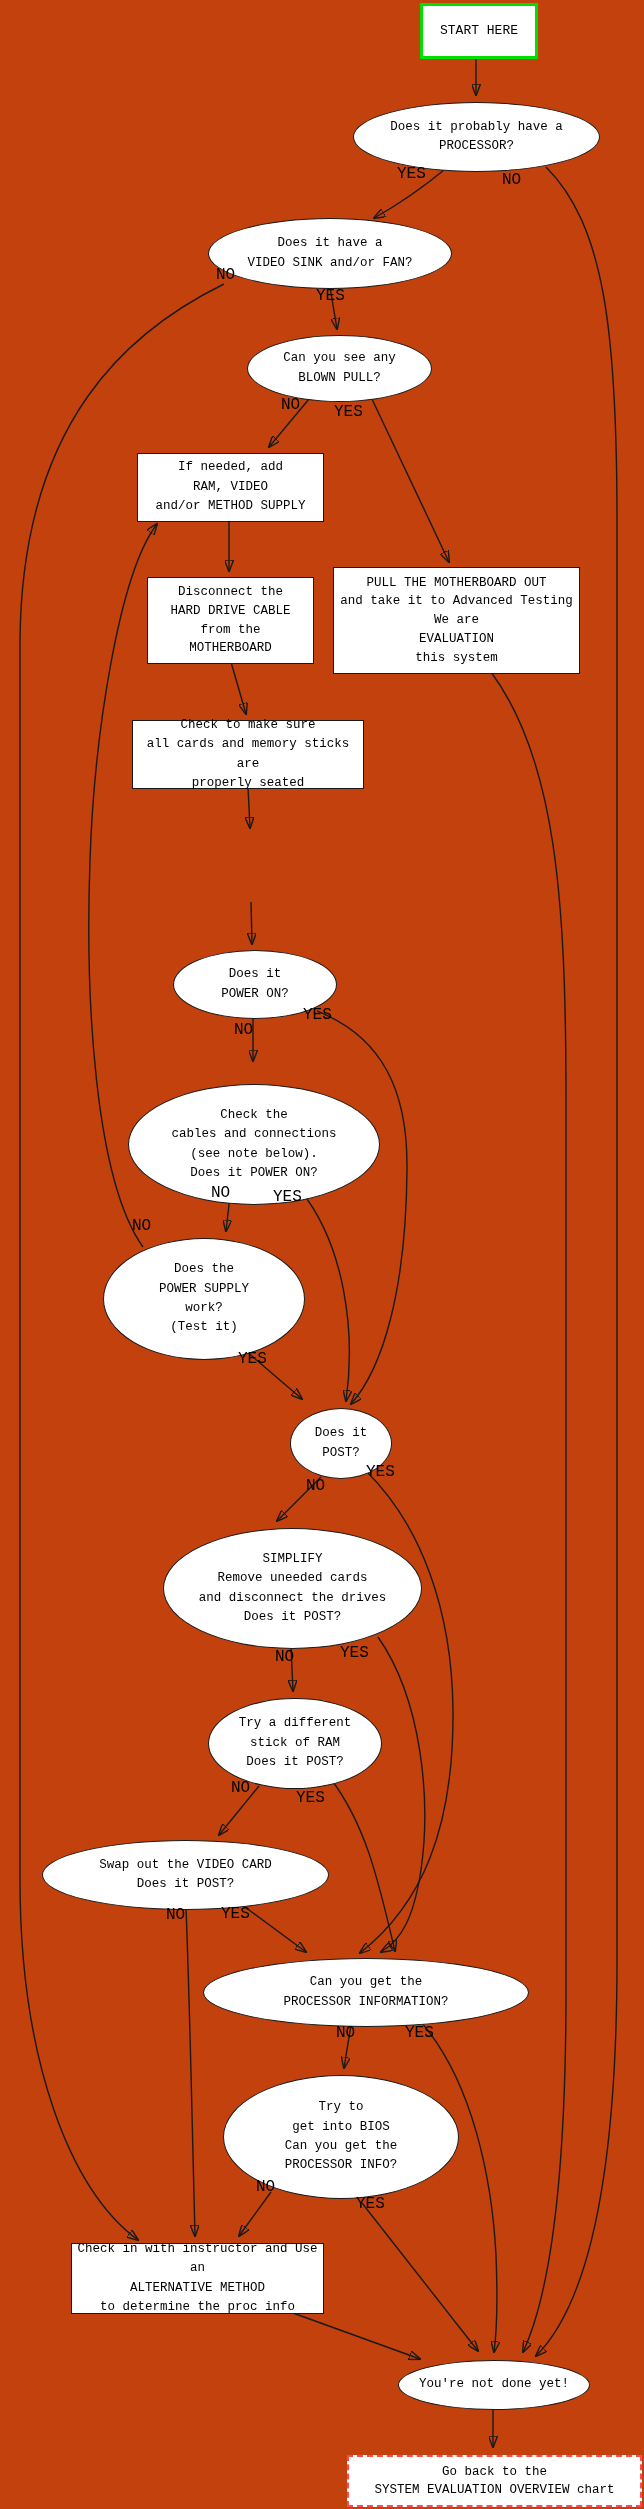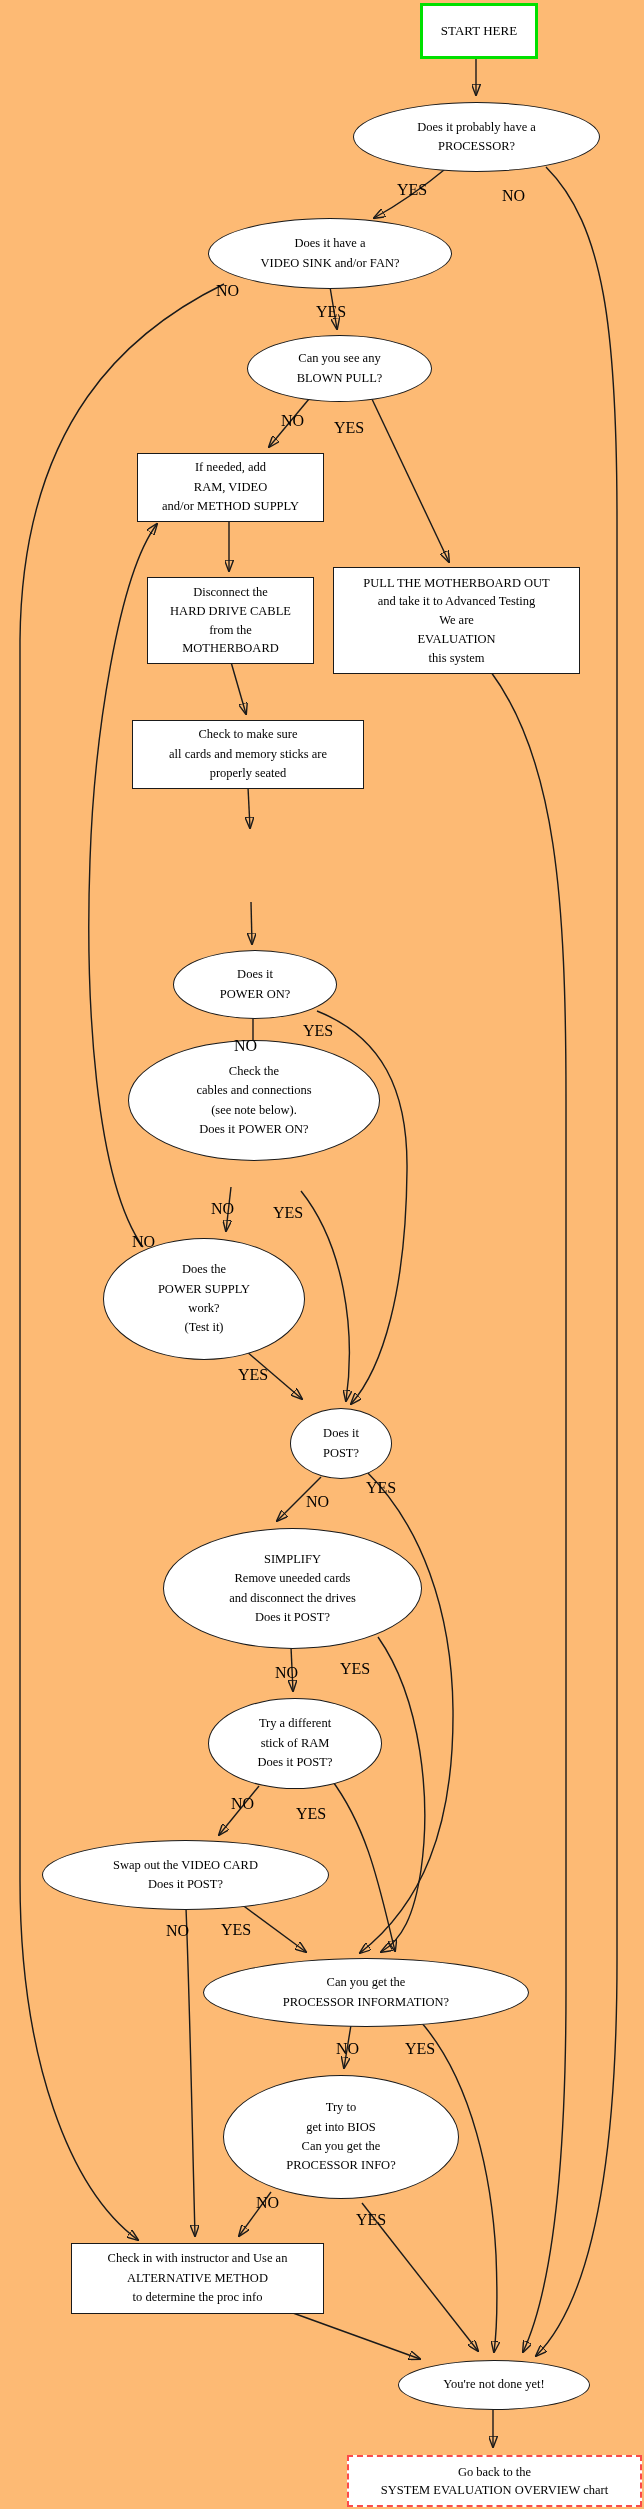--- a/index.html
+++ b/index.html
@@ -1,27 +1,27 @@
 <!DOCTYPE html>
 <html><head>
 <meta charset="utf-8">
 <style>
   html,body{margin:0;padding:0;background:#ffffff;}
-  .stage{position:relative;width:644px;height:2509px;background:#fdba74;
-         font-family:Liberation Serif, serif;color:#000;overflow:hidden;}
+  .stage{position:relative;width:644px;height:2509px;background:#c2410c;
+         font-family:Liberation Mono, monospace;color:#000;overflow:hidden;}
   .edge-layer{position:absolute;left:0;top:0;width:644px;height:2509px;}
   .edge-layer path{fill:none;stroke:#1a1a1a;stroke-width:1.4px;}
   .node{position:absolute;display:flex;align-items:center;justify-content:center;
         text-align:center;font-size:12.5px;line-height:1.55;background:#ffffff;}
   .node .nl{white-space:pre-line;display:block;padding:0 4px;}
   .ellipse{border:1.5px solid #1a1a1a;border-radius:50%;}
   .rect{border:1.4px solid #1a1a1a;}
   .start{border:3px solid #00e000;font-size:13px;}
   .goback{border:2px dashed #fb4b4b;background:#ffffff;}
-  .elabel{position:absolute;font-size:16px;line-height:1;color:#000;background:transparent;margin-top:16px;}
+  .elabel{position:absolute;font-size:16px;line-height:1;color:#000;background:transparent;}
 </style>
 </head>
 <body>
 
 <div class="stage">
 
   <svg class="edge-layer" width="644" height="2509" viewBox="0 0 644 2509" xmlns="http://www.w3.org/2000/svg">
     <defs>
       <marker id="ah" viewBox="0 0 12 9" refX="11" refY="4.5" markerUnits="userSpaceOnUse" markerWidth="12" markerHeight="9" orient="auto">
         <path d="M0,0 L12,4.5 L0,9 z" fill="#1a1a1a" stroke="none"></path>
@@ -106,21 +106,21 @@
 all cards and memory sticks are
 properly seated</span>
     </div>
 
 
   <div class="node ellipse" style="left:173px;top:950px;width:162px;height:67px">
     <span class="nl">Does it
 POWER ON?</span>
     </div>
 
-  <div class="node ellipse" style="left:128px;top:1040px;width:250px;height:119px">
+  <div class="node ellipse" style="left:128px;top:1084px;width:250px;height:119px">
     <span class="nl">Check the
 cables and connections
 (see note below).
 Does it POWER ON?</span>
     </div>
 
   <div class="node ellipse" style="left:103px;top:1238px;width:200px;height:120px">
     <span class="nl">Does the
 POWER SUPPLY
 work?

